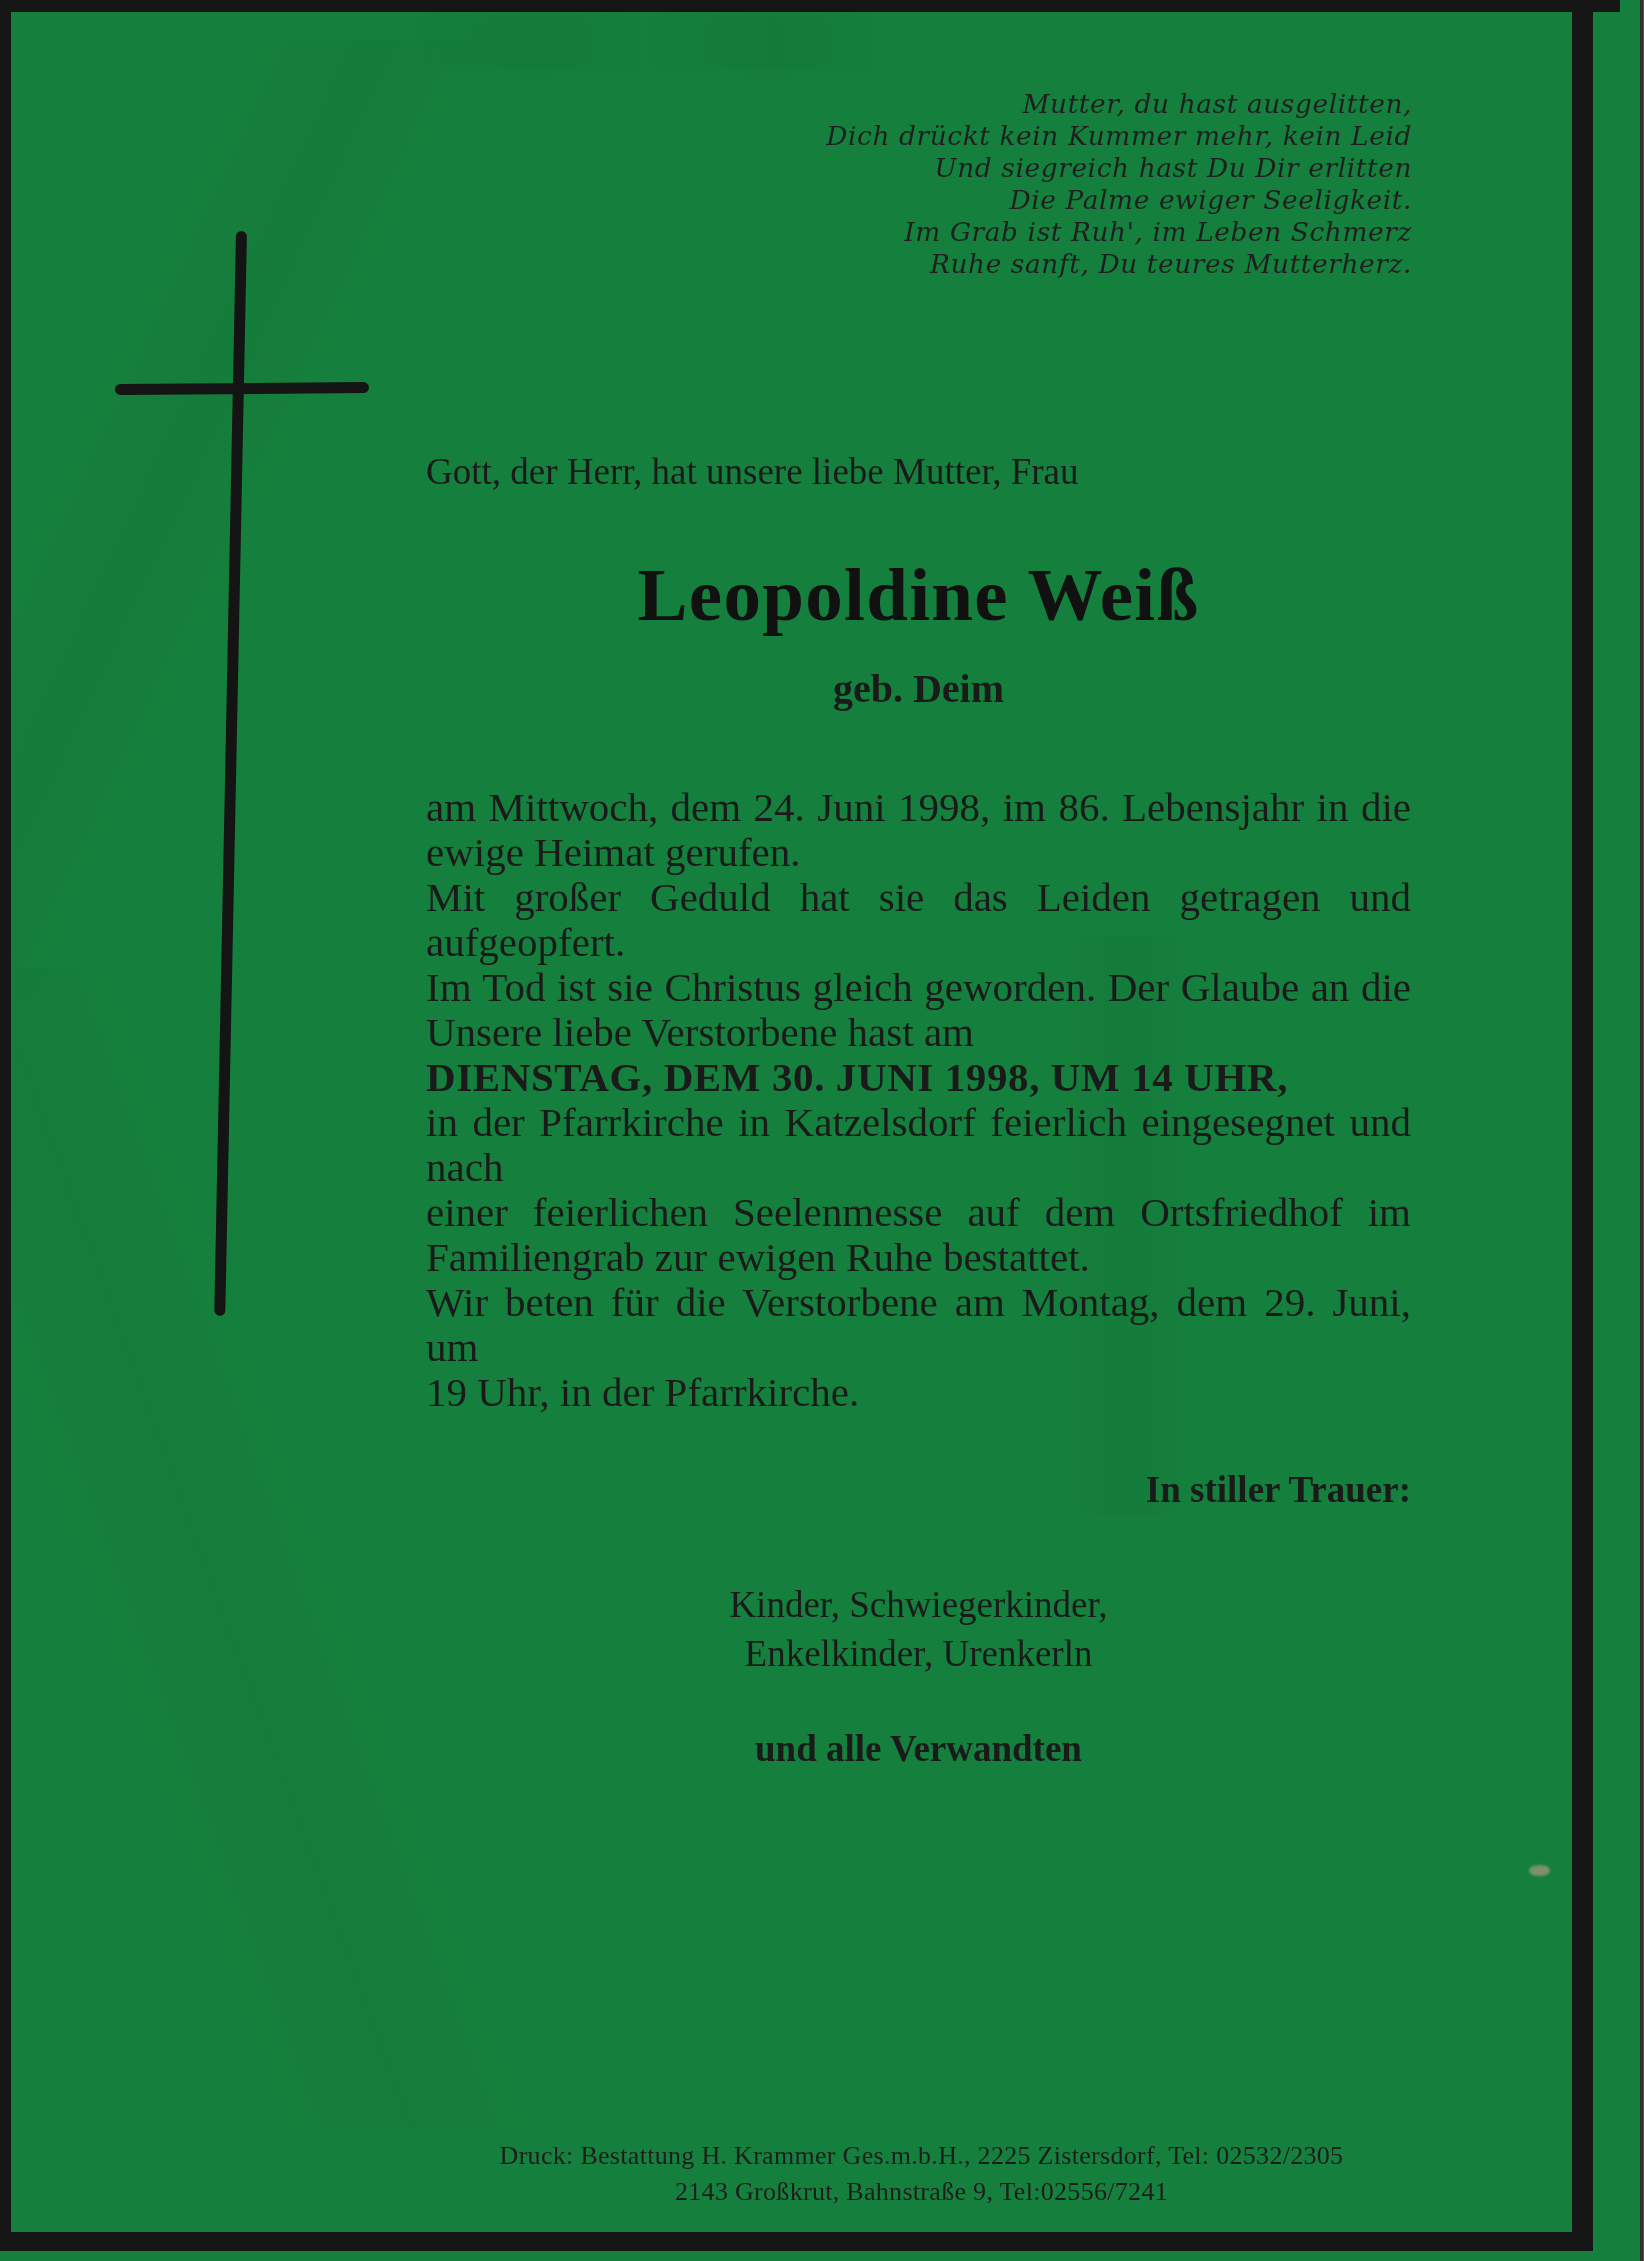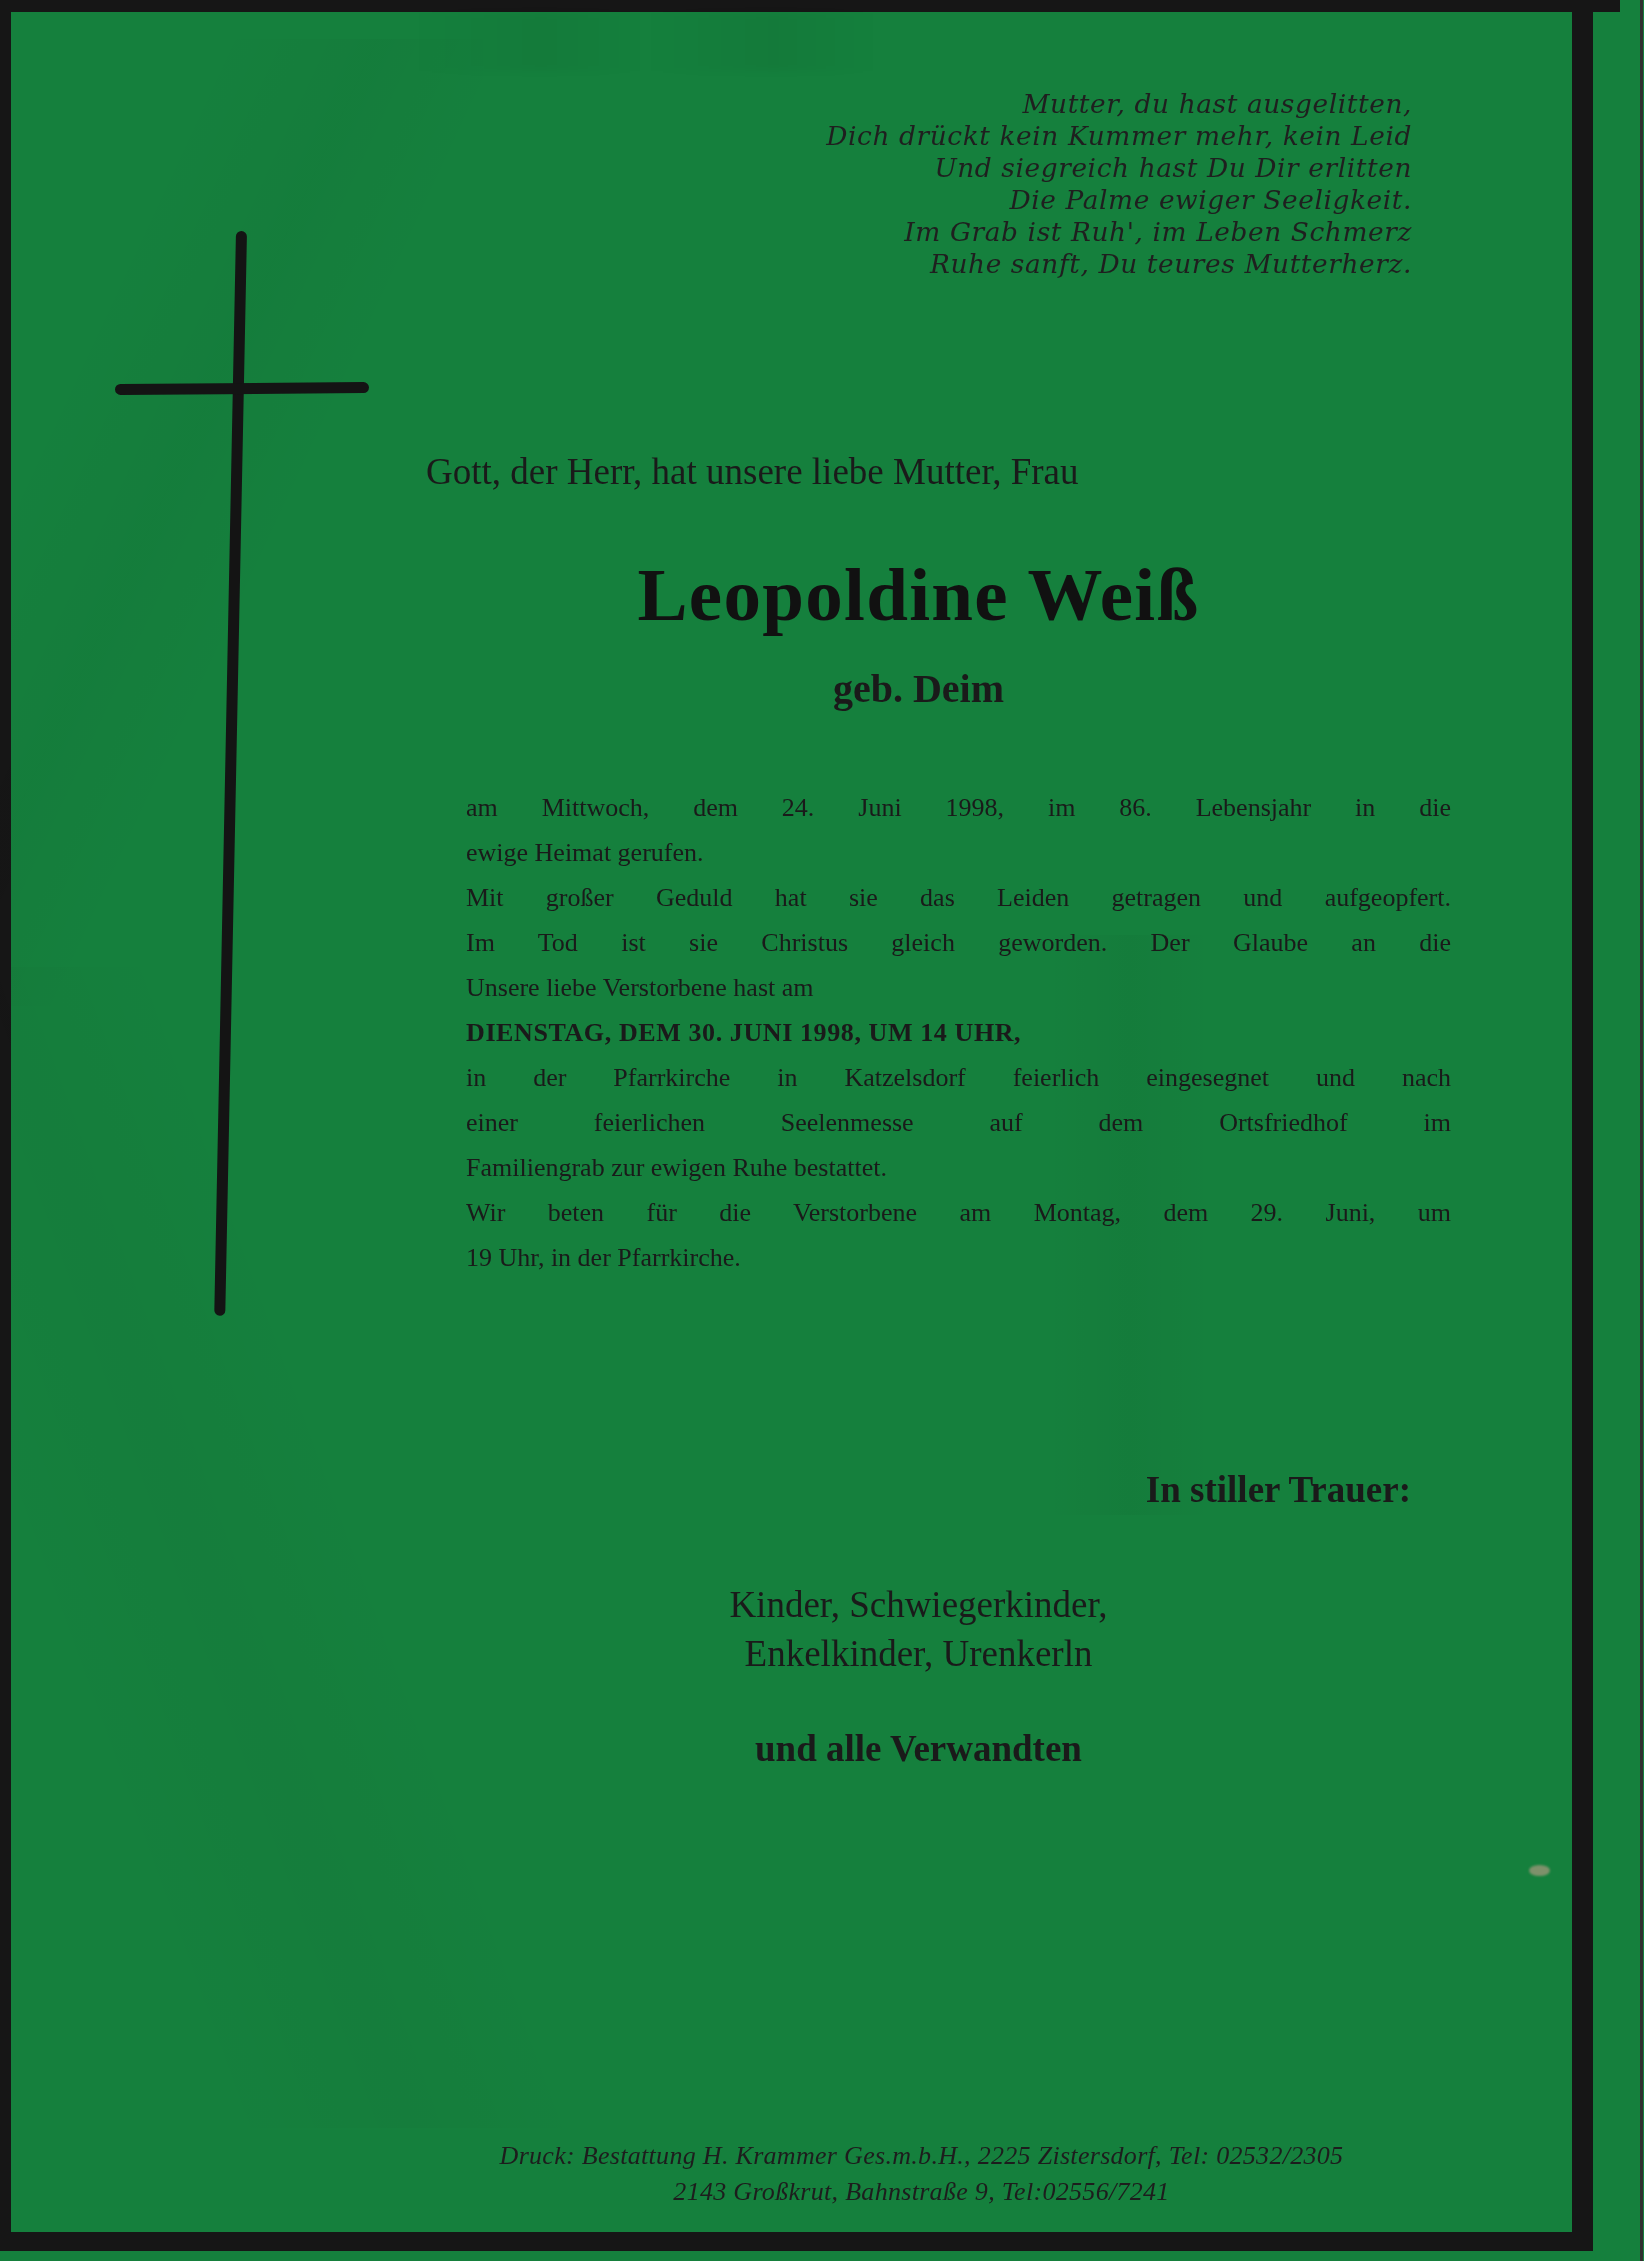--- a/index.html
+++ b/index.html
@@ -43,34 +43,34 @@
       background:#141414;border-radius:5.8px;transform:rotate(1.15deg);transform-origin:50% 0;}
   .cross-h{position:absolute;left:115px;top:383px;width:254px;height:11px;
       background:#141414;border-radius:5.8px;transform:rotate(-0.45deg);}
   
   .intro{position:absolute;left:426px;top:450px;font-size:37px;}
   .name{position:absolute;left:426px;top:552px;width:985px;text-align:center;
       font-size:75px;font-weight:bold;letter-spacing:1.3px;color:#111;}
   .maiden{position:absolute;left:426px;top:665px;width:985px;text-align:center;
       font-size:40px;font-weight:bold;}
   .bodytext{position:absolute;left:426px;top:785px;width:985px;
-      font-size:26px;line-height:45px;margin-left:40px;}
+      font-size:41px;line-height:45px;}
   .bodytext .line{width:100%;}
   .bodytext .j{text-align:justify;text-align-last:justify;}
   .bodytext .b{font-weight:bold;letter-spacing:0.6px;}
   
   .trauer{position:absolute;left:426px;top:1468px;width:985px;text-align:right;
       font-size:37px;font-weight:bold;}
   .mourners{position:absolute;left:426px;top:1580px;width:985px;text-align:center;
       font-size:37px;font-weight:normal;line-height:49px;}
   .relatives{position:absolute;left:426px;top:1727px;width:985px;text-align:center;
       font-size:37px;font-weight:bold;}
   
   .footer{position:absolute;left:309px;top:2138px;width:1225px;text-align:center;
-      font-family:"Liberation Serif",serif;font-style:italic;
+      font-family:"Liberation Serif",serif;
       font-size:26px;line-height:36px;color:#1d1d1d;letter-spacing:0.3px;}
 </style>
 </head>
 <body>
 
 <div class="page">
 
   <div class="bar bar-top"></div>
   <div class="bar bar-left"></div>
   <div class="bar bar-right"></div>

